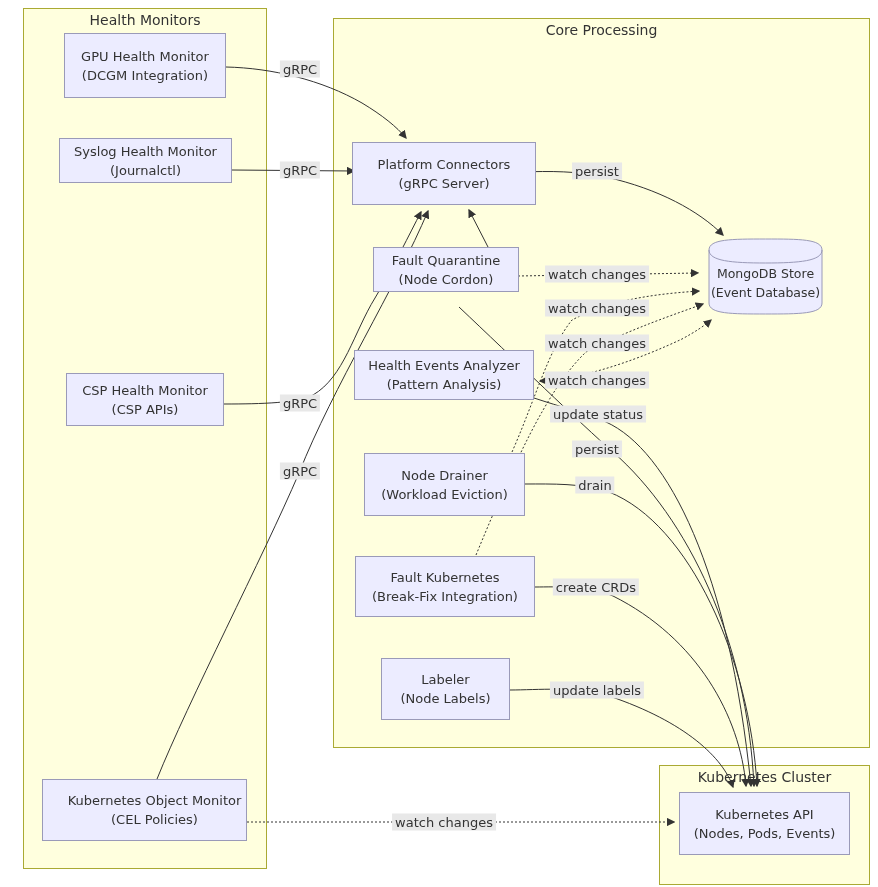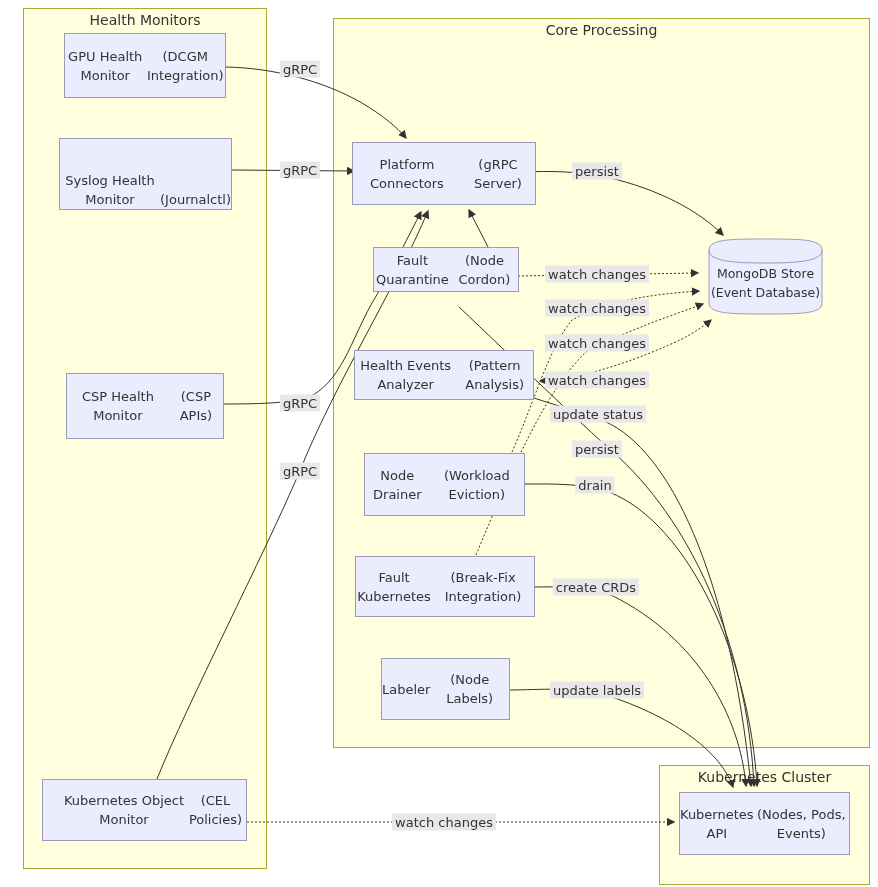--- a/index.html
+++ b/index.html
@@ -10,21 +10,21 @@
     --container_fill:#ffffde;--container_stroke:#aaaa33;
     --node_fill:#ececff;--node_stroke:#9a9ab8;
     --edge_color:#333333;--label_bg:#e8e8e8;--text_color:#333333;
   }
   .cluster{position:absolute;background:var(--container_fill);border:1px solid var(--container_stroke);box-sizing:border-box;}
   .ctitle{position:absolute;top:3px;left:0;right:0;text-align:center;font-size:14px;color:var(--text_color);}
   svg.edges{position:absolute;left:0;top:0;}
   svg.edges path.e{fill:none;stroke:var(--edge_color);stroke-width:1px;}
   svg.edges path.dotted{stroke-dasharray:2,2;}
   .node{position:absolute;background:var(--node_fill);border:1px solid var(--node_stroke);box-sizing:border-box;
-        display:flex;flex-direction:row;align-items:center;justify-content:center;text-align:center;
+        display:flex;flex-direction:column;align-items:center;justify-content:center;text-align:center;
         font-size:13px;line-height:19px;color:var(--text_color);}
   .node.cyl{background:transparent;border:none;font-size:12.5px;}
   .cyl .cylshape{position:absolute;left:0;top:0;}
   .cyl .cyltext{position:relative;padding-top:12px;}
   .elabel{position:absolute;transform:translate(-50%,-50%);background:var(--label_bg);
           padding:0 3px;font-size:13px;line-height:17px;color:var(--text_color);white-space:nowrap;}
 </style>
 </head>
 <body>
 
@@ -58,25 +58,25 @@
       <path class="e" d="M459,307 C513,358 581,424 613,452 C688,518 747,640 754,786" marker-end="url(#arrow)"></path>
       <path class="e" d="M525,484 C552,484 582,483 609,492 C690,524 750,660 757,786" marker-end="url(#arrow)"></path>
       <path class="e" d="M535,587 C557,587 587,585 613,596 C697,638 740,716 746,786" marker-end="url(#arrow)"></path>
       <path class="e" d="M510,690 C537,690 577,686 609,696 C686,722 723,758 733,787" marker-end="url(#arrow)"></path>
       <path class="e dotted" d="M247,822 L674,822" marker-end="url(#arrow)"></path>
     </svg>
     <div class="node" style="left: 64px; top: 33px; width: 162px; height: 65px;">
       <div>GPU Health Monitor</div>
       <div>(DCGM Integration)</div>
     </div>
-    <div class="node" style="left: 59px; top: 138px; width: 173px; height: 72px; align-items: flex-end;">
+    <div class="node" style="left: 59px; top: 138px; width: 173px; height: 45px;">
       <div>Syslog Health Monitor</div>
       <div>(Journalctl)</div>
     </div>
-    <div class="node" style="left: 66px; top: 373px; width: 158px; height: 66px;">
+    <div class="node" style="left: 66px; top: 373px; width: 158px; height: 53px;">
       <div>CSP Health Monitor</div>
       <div>(CSP APIs)</div>
     </div>
     <div class="node" style="left: 42px; top: 779px; width: 205px; height: 62px; padding-left: 20px;">
       <div>Kubernetes Object Monitor</div>
       <div>(CEL Policies)</div>
     </div>
     <div class="node" style="left: 352px; top: 142px; width: 184px; height: 63px;">
       <div>Platform Connectors</div>
       <div>(gRPC Server)</div>

